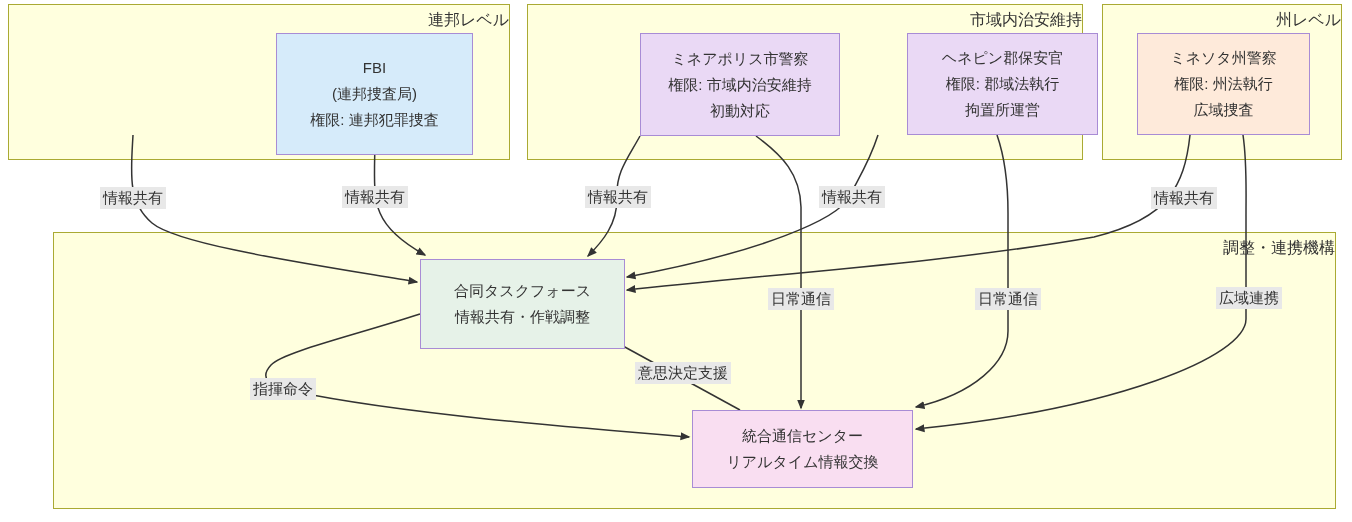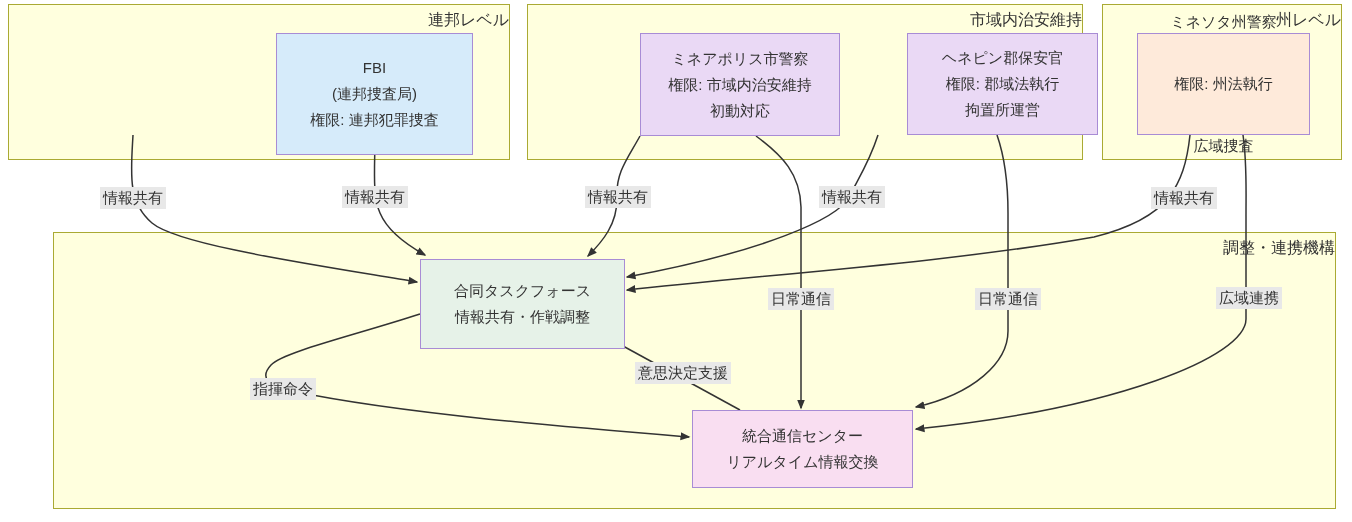--- a/index.html
+++ b/index.html
@@ -25,21 +25,21 @@
   .edge-path{fill:none; stroke:var(--edge-color); stroke-width:1.5px;}
   .arrowhead{fill:var(--edge-color);}
   .node{
     position:absolute; z-index:2; box-sizing:border-box;
     border:1px solid var(--node-border);
     display:flex; flex-direction:column; align-items:center; justify-content:center;
     text-align:center; line-height:26px; font-size:15px;
   }
   .node-federal{background:var(--federal-node-fill);}
   .node-municipal{background:var(--municipal-node-fill);margin-left:48px;}
-  .node-state{background:var(--state-node-fill);gap:36px;}
+  .node-state{background:var(--state-node-fill);}
   .node-jtf{background:var(--task-force-fill);}
   .node-cc{background:var(--comm-center-fill);}
   .edge-label{
     position:absolute; z-index:3; transform:translate(-50%,-50%);
     background:var(--edge-label-bg); padding:0 3px; line-height:22px;
     white-space:nowrap; font-size:15px; color:var(--text);
   }
 </style>
 </head>
 <body>

